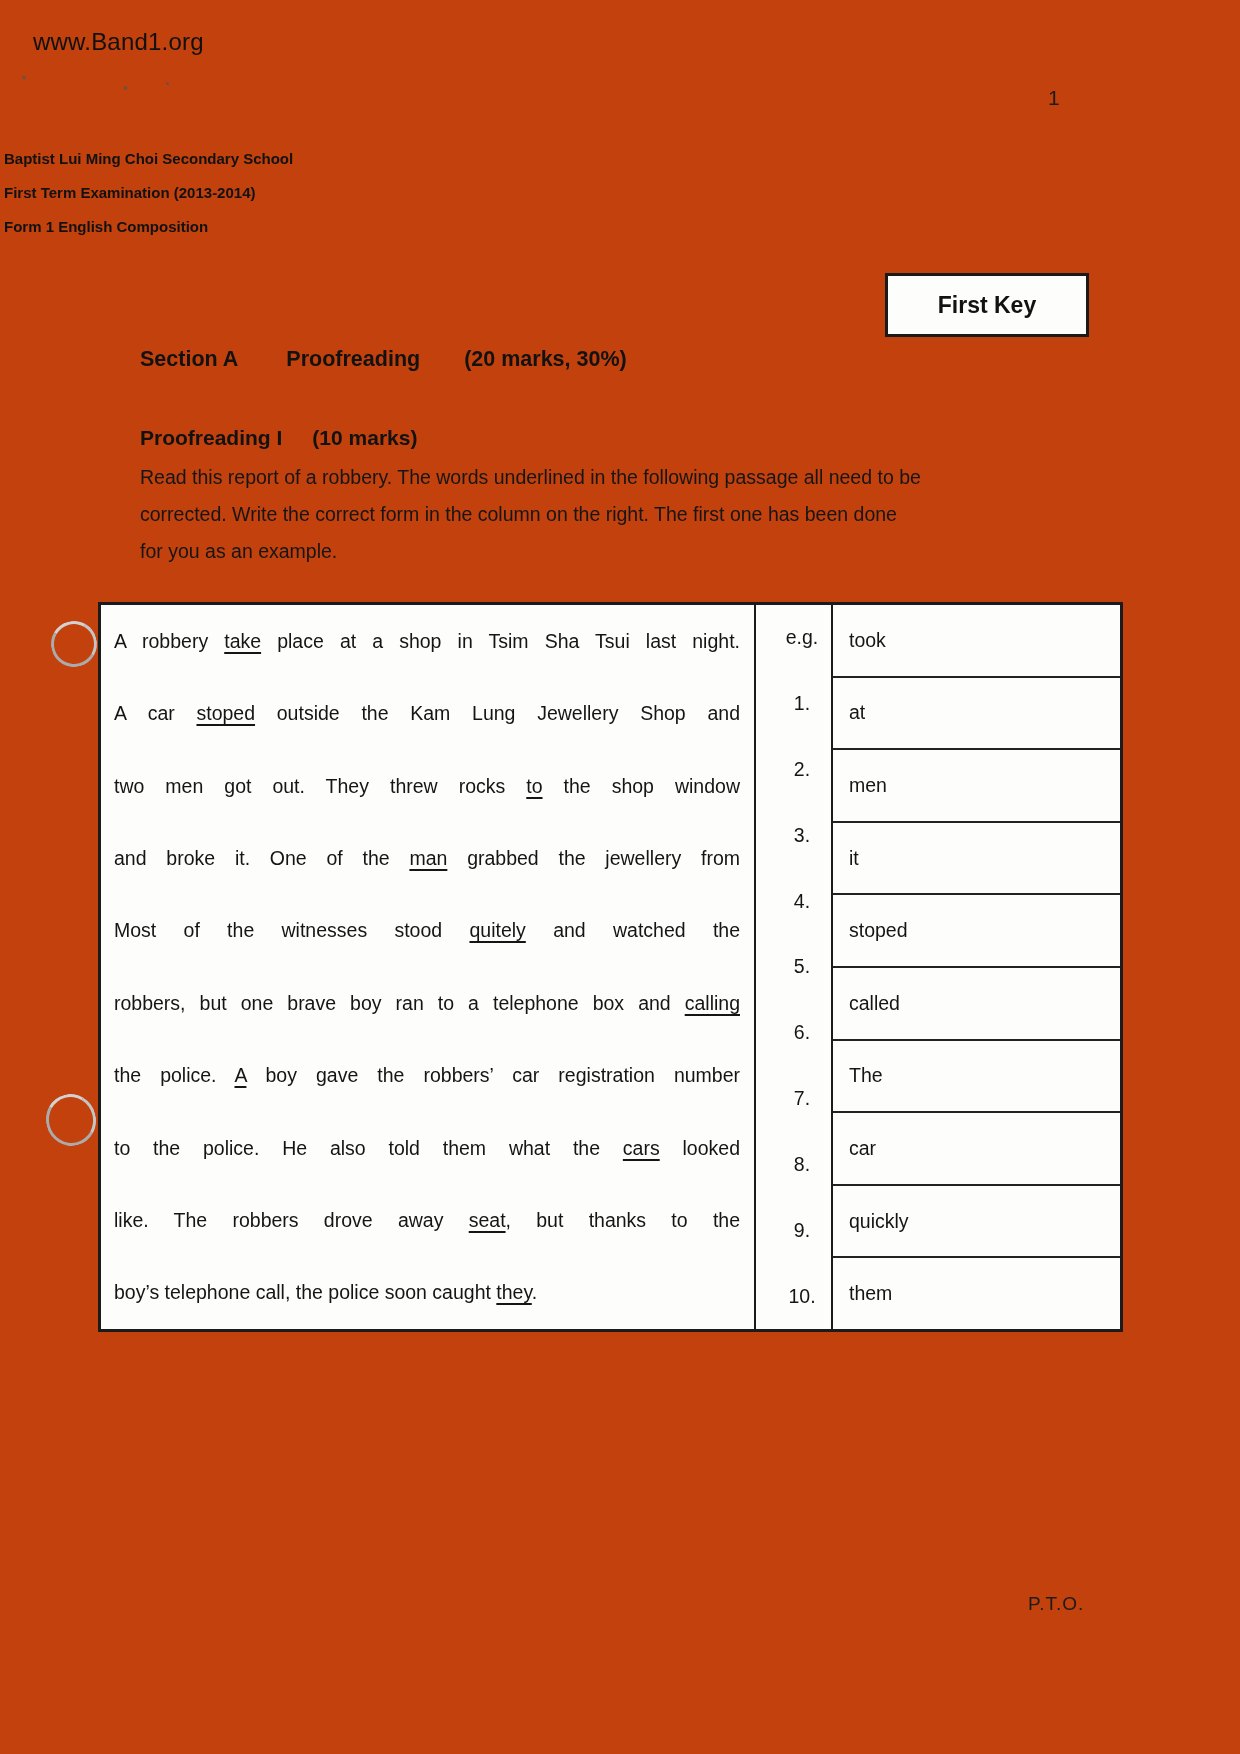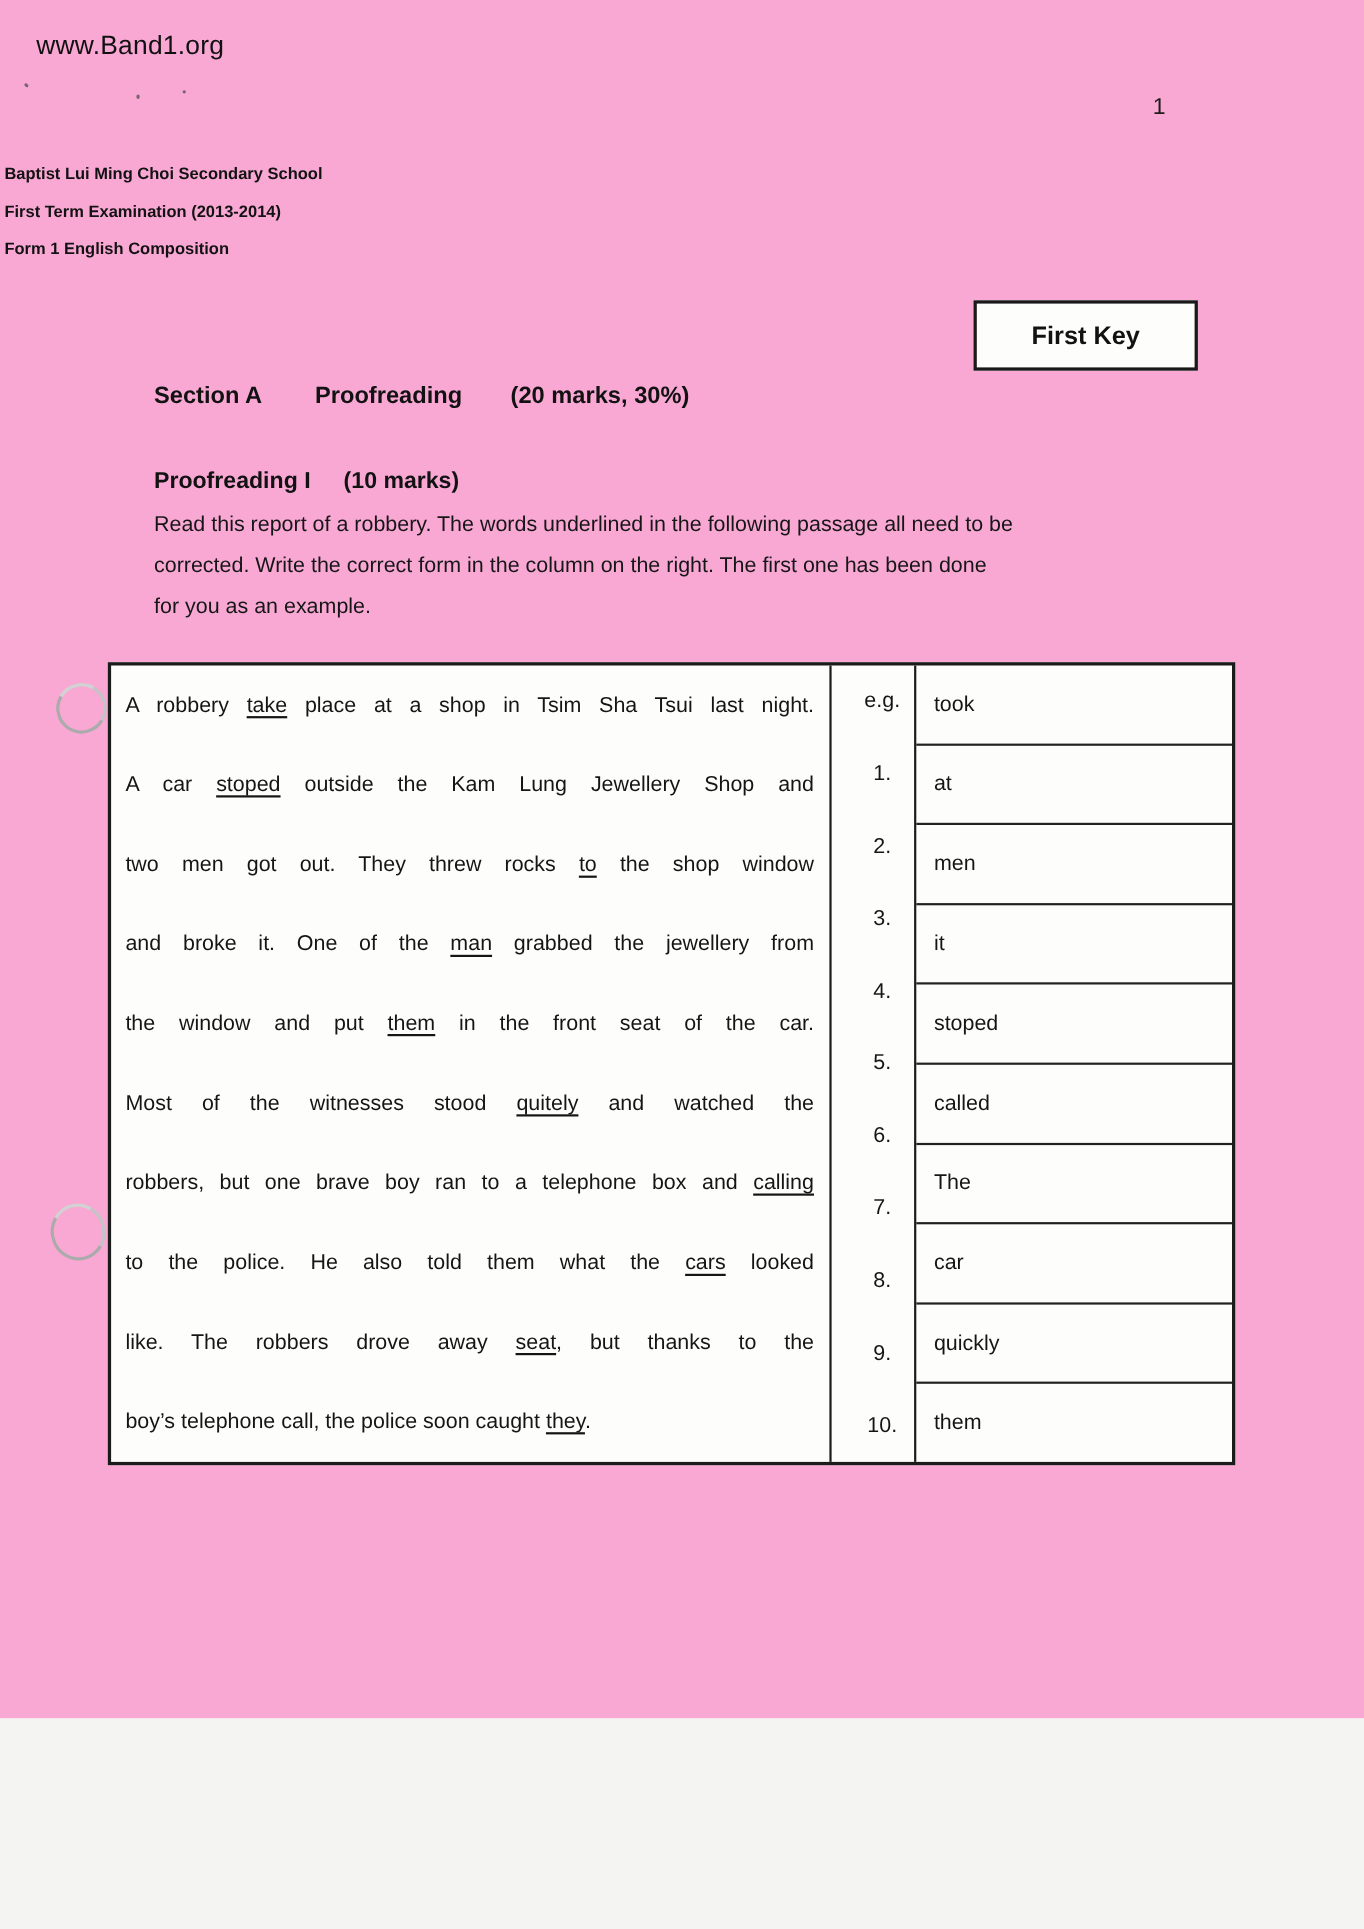--- a/index.html
+++ b/index.html
@@ -4,22 +4,22 @@
 <style>
   html, body { margin: 0; padding: 0; }
   body {
     width: 1240px; height: 1754px;
     background: #f4f4f2;
     font-family: "Liberation Sans", "DejaVu Sans", sans-serif;
     color: #161616;
   }
   .page {
     position: relative;
-    width: 1240px; height: 1562px;
-    background: #f9a8d4;
+    width: 1240px; height: 1754px;
+    background: #c2410c;
     overflow: hidden;
   }
   .watermark {
     position: absolute; left: 33px; top: 28px;
     font-size: 24px; color: #111; letter-spacing: 0.2px;
   }
   .speck { position: absolute; background: #555; border-radius: 50%; opacity: .8; }
   .speck.s1 { left: 22px;  top: 76px;  width: 4px; height: 3px; transform: rotate(40deg); }
   .speck.s2 { left: 124px; top: 86px;  width: 3px; height: 4px; }
   .speck.s3 { left: 166px; top: 82px;  width: 3px; height: 3px; }
@@ -154,27 +154,27 @@
         <div class="cell justify">
           <span class="line">A car <u>stoped</u> outside the Kam Lung Jewellery Shop and</span>
         </div>
         <div class="cell justify">
           <span class="line">two men got out. They threw rocks <u>to</u> the shop window</span>
         </div>
         <div class="cell justify">
           <span class="line">and broke it. One of the <u>man</u> grabbed the jewellery from</span>
         </div>
         <div class="cell justify">
-          <span class="line">the window and put <u>them</u> in the front seat of the car.</span>
-        </div>
-        <div class="cell justify">
           <span class="line">Most of the witnesses stood <u>quitely</u> and watched the</span>
         </div>
         <div class="cell justify">
           <span class="line">robbers, but one brave boy ran to a telephone box and <u>calling</u></span>
+        </div>
+        <div class="cell justify">
+          <span class="line">the police. <u>A</u> boy gave the robbers’ car registration number</span>
         </div>
         <div class="cell justify">
           <span class="line">to the police. He also told them what the <u>cars</u> looked</span>
         </div>
         <div class="cell justify">
           <span class="line">like. The robbers drove away <u>seat</u>, but thanks to the</span>
         </div>
         <div class="cell">
           <span class="line">boy’s telephone call, the police soon caught <u>they</u>.</span>
         </div>

